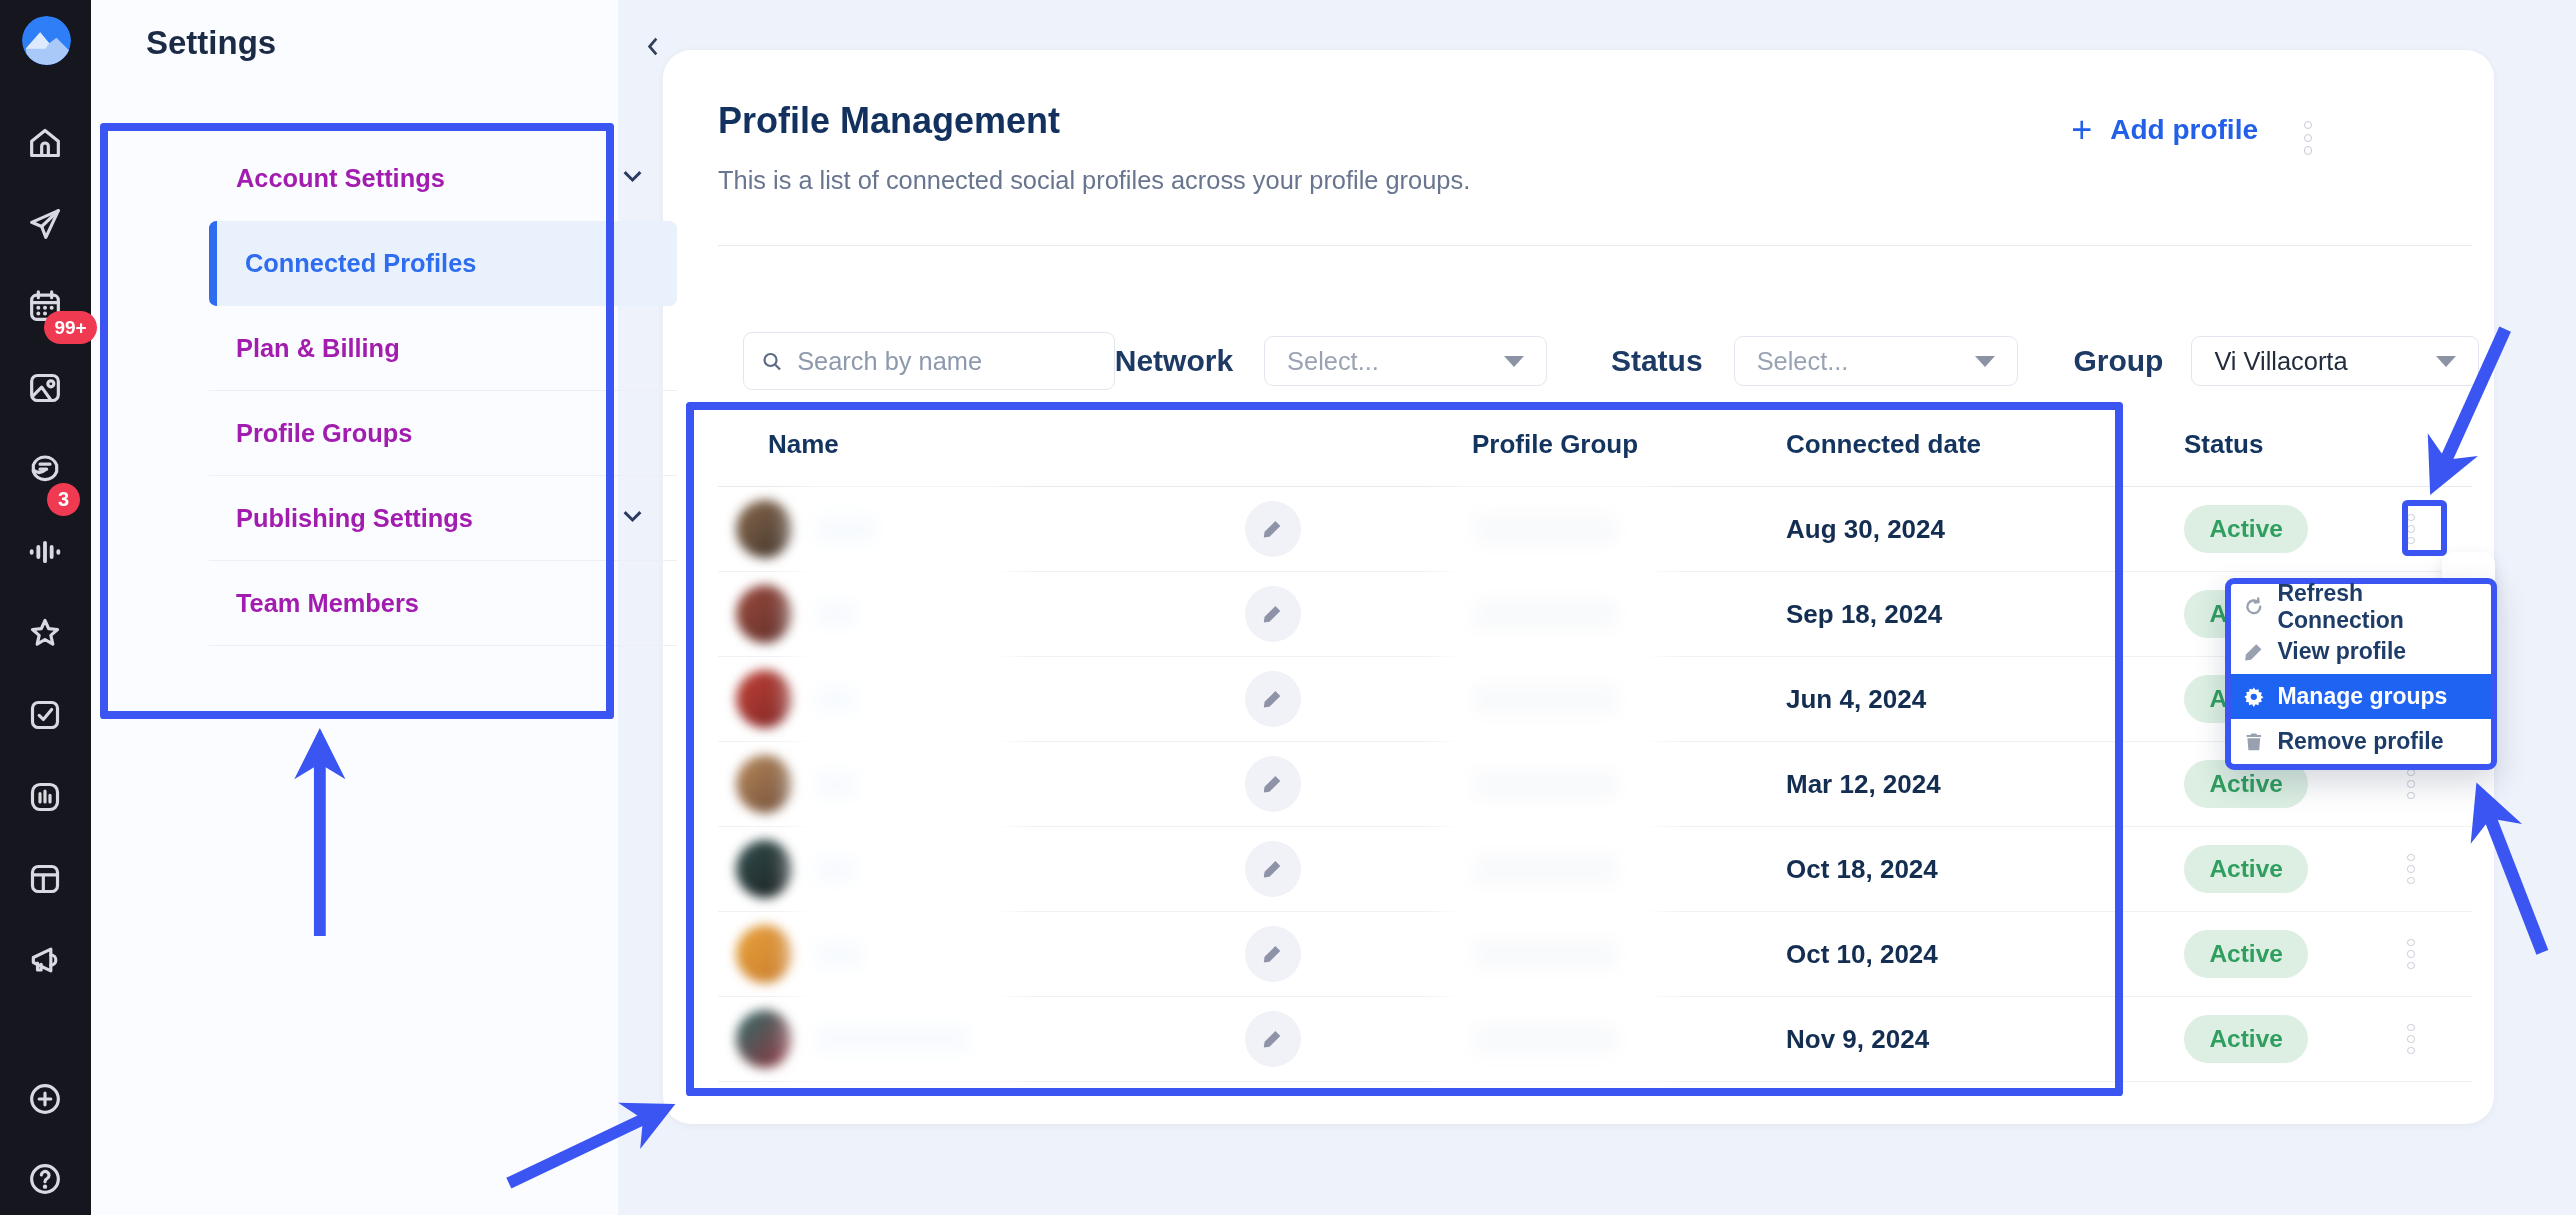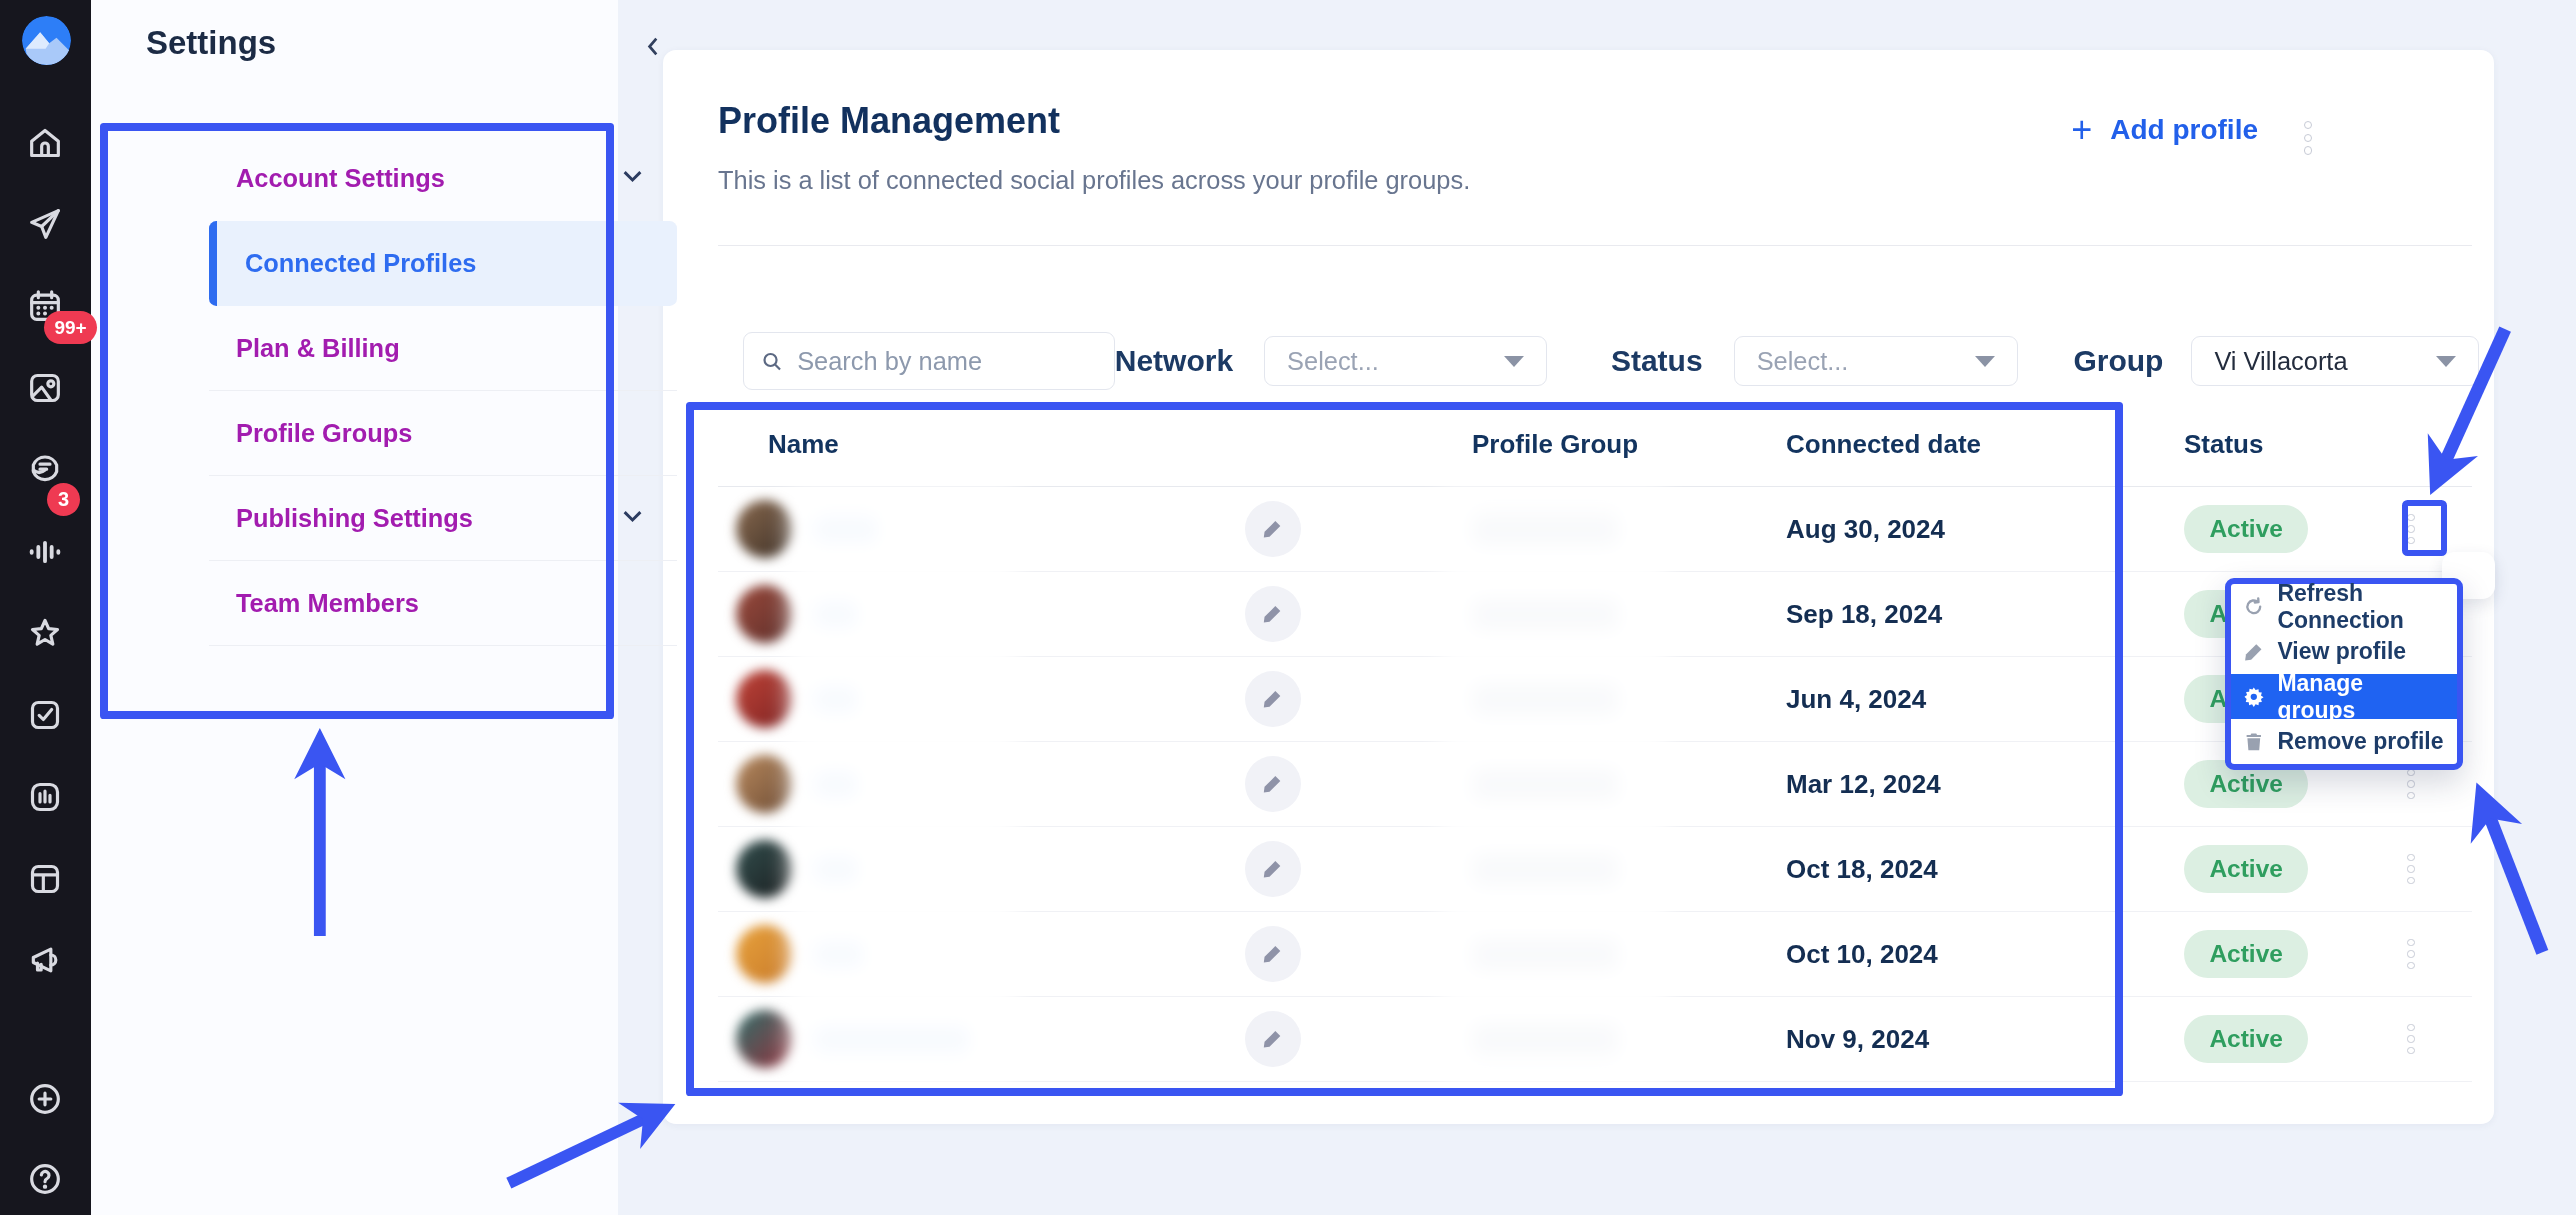--- a/index.html
+++ b/index.html
@@ -22,21 +22,21 @@
   .collapse-btn { position:absolute; left:549px; top:33px; width:27px; height:27px; }
   .collapse-btn svg { stroke:#32405e; stroke-width:2.4; fill:none; }
 
   .nav-list { position:absolute; left:118px; top:136px; width:468px; }
   .nav-item { position:relative; height:85px; display:flex; align-items:center; justify-content:space-between; font-size:25.4px; font-weight:600; color:#a21caf; padding:0 31px 0 27px; }
   .nav-item.sep { border-bottom:1.8px solid #edeff4; }
   .nav-item.selected { background:#e9f1fd; border-radius:7.3px; color:#2e6cf0; border-left:8.2px solid #2e6cf0; padding-left:28px; }
   .nav-item .chev svg { width:27px; height:27px; stroke:#2c3c60; stroke-width:2.6; fill:none; }
 
   
-  .card { position:absolute; left:663px; top:50px; width:1831px; height:1074px; background:#ffffff; border-radius:13px; box-shadow:0 1.8px 7.3px rgba(30,50,90,.05); z-index:3; }
+  .card { position:absolute; left:663px; top:50px; width:1831px; height:1074px; background:#ffffff; border-radius:28px; box-shadow:0 1.8px 7.3px rgba(30,50,90,.05); z-index:3; }
   .page-title { position:absolute; left:55px; top:50px; font-size:36px; font-weight:700; color:#12315e; }
   .page-subtitle { position:absolute; left:55px; top:116px; font-size:25.4px; color:#68758f; }
   .add-profile { position:absolute; right:236px; top:62px; display:flex; align-items:center; gap:18px; color:#2260ea; font-size:28px; font-weight:700; }
   .add-profile .plus { font-size:36px; font-weight:400; line-height:1; }
   .kebab { display:flex; flex-direction:column; align-items:center; gap:4.5px; }
   .kebab i { width:8.2px; height:8.2px; border:1.8px solid #c7cbd6; border-radius:50%; display:block; }
   .card-kebab { position:absolute; right:182px; top:71px; }
   .hr { position:absolute; left:55px; top:195px; width:1754px; height:0; border-top:1.8px solid #e9eaef; }
 
   
@@ -66,21 +66,21 @@
   .group-blur { margin-left:136px; width:147px; height:33px; border-radius:9px; background:#c3cbda; filter:blur(9px); opacity:.9; }
   .cell-date { padding-left:59px; font-size:26px; font-weight:600; color:#142e52; }
   .cell-status { padding-left:66px; }
   .pill { display:inline-block; padding:10px 25.4px; border-radius:908px; background:#dcefe2; color:#2f9e5f; font-size:24.5px; font-weight:600; }
   .cell-kebab { display:flex; justify-content:center; }
   .cell-kebab .kebab i { width:7.3px; height:7.3px; }
   .frost { position:absolute; background:rgba(255,255,255,.88); filter:blur(11.8px); z-index:2; pointer-events:none; }
 
   
   .menu-tail { position:absolute; left:2442px; top:552px; width:53px; height:47px; background:#fff; border-radius:12.7px; box-shadow:0 5.5px 16.4px rgba(25,40,80,.12); z-index:8; }
-  .ctx-menu { position:absolute; left:2225px; top:578px; width:238px; background:#fff; border:6.4px solid #3a55f2; border-radius:9px; box-shadow:0 12.7px 31px rgba(25,40,80,.18); z-index:9; }
+  .ctx-menu { position:absolute; left:2225px; top:578px; width:272px; background:#fff; border:6.4px solid #3a55f2; border-radius:9px; box-shadow:0 12.7px 31px rgba(25,40,80,.18); z-index:9; }
   .ctx-item { height:45px; display:flex; align-items:center; gap:11.8px; padding:0 11px; font-size:23px; font-weight:600; color:#1d3c68; }
   .ctx-item svg { width:23.6px; height:23.6px; flex:none; }
   .ctx-item .ic-stroke { stroke:#99a1b0; stroke-width:2.4; fill:none; stroke-linecap:round; stroke-linejoin:round; }
   .ctx-item .ic-fill { fill:#99a1b0; }
   .ctx-item.hl { background:#1f63f2; color:#ffffff; }
   .ctx-item.hl .ic-fill { fill:#ffffff; }
 
   
   .anno { position:absolute; border:8.2px solid #3a55f2; border-radius:3.6px; z-index:7; pointer-events:none; }
   .anno.nav-box   { left:100px;  top:123px; width:514px;  height:596px; }

